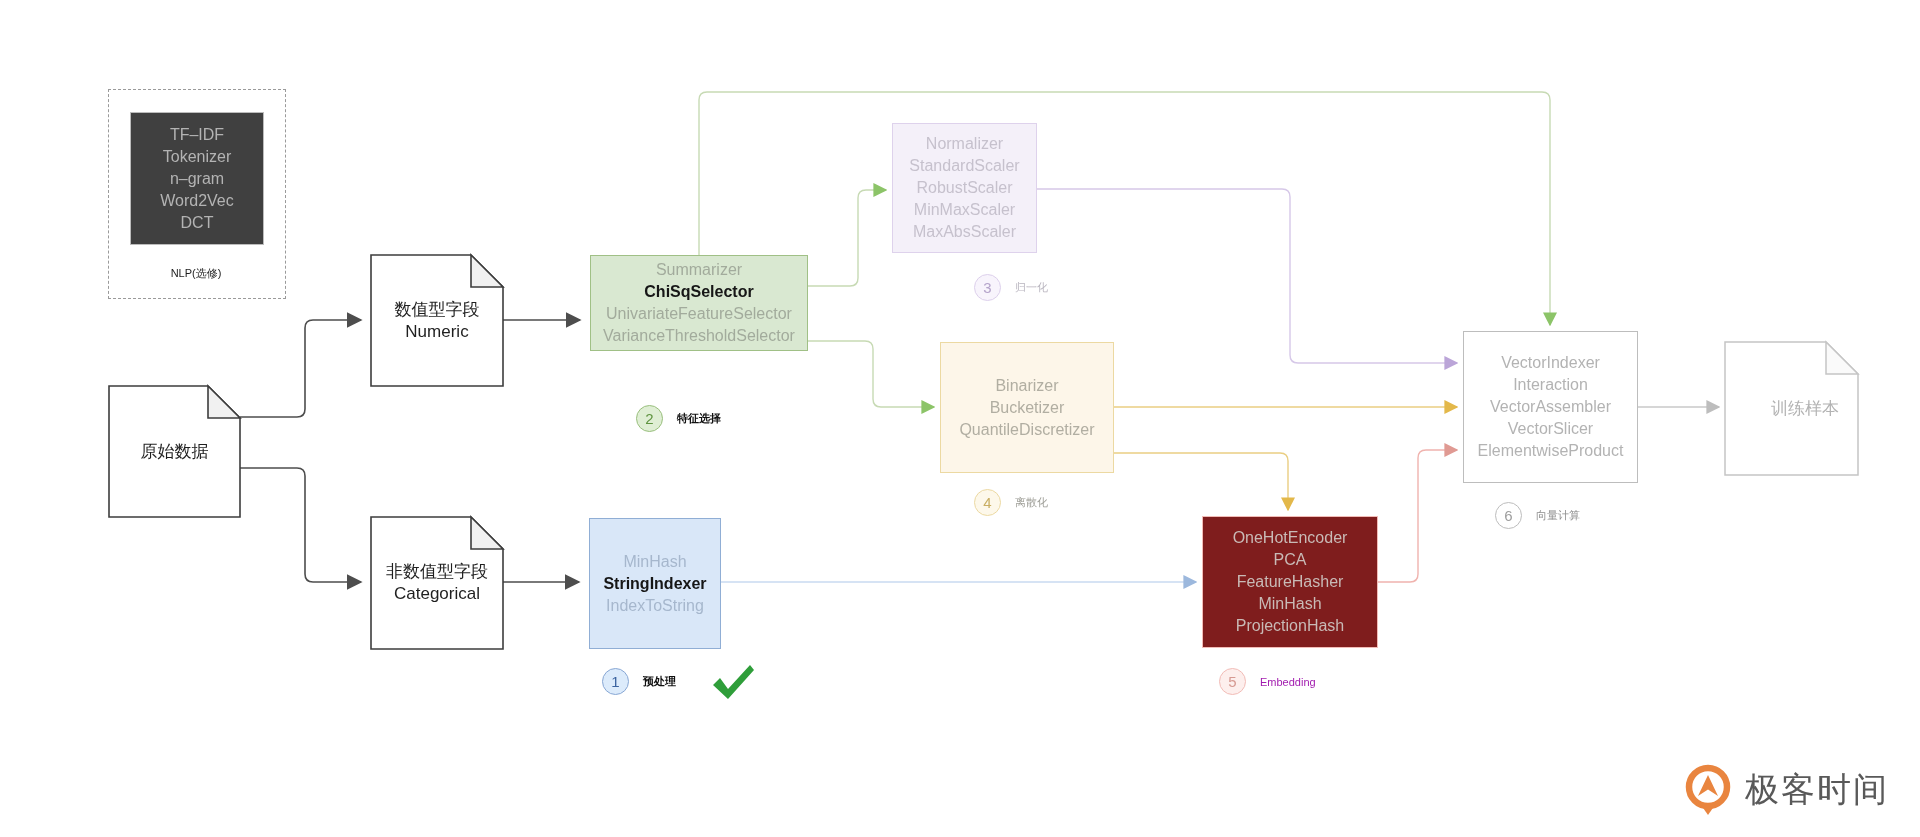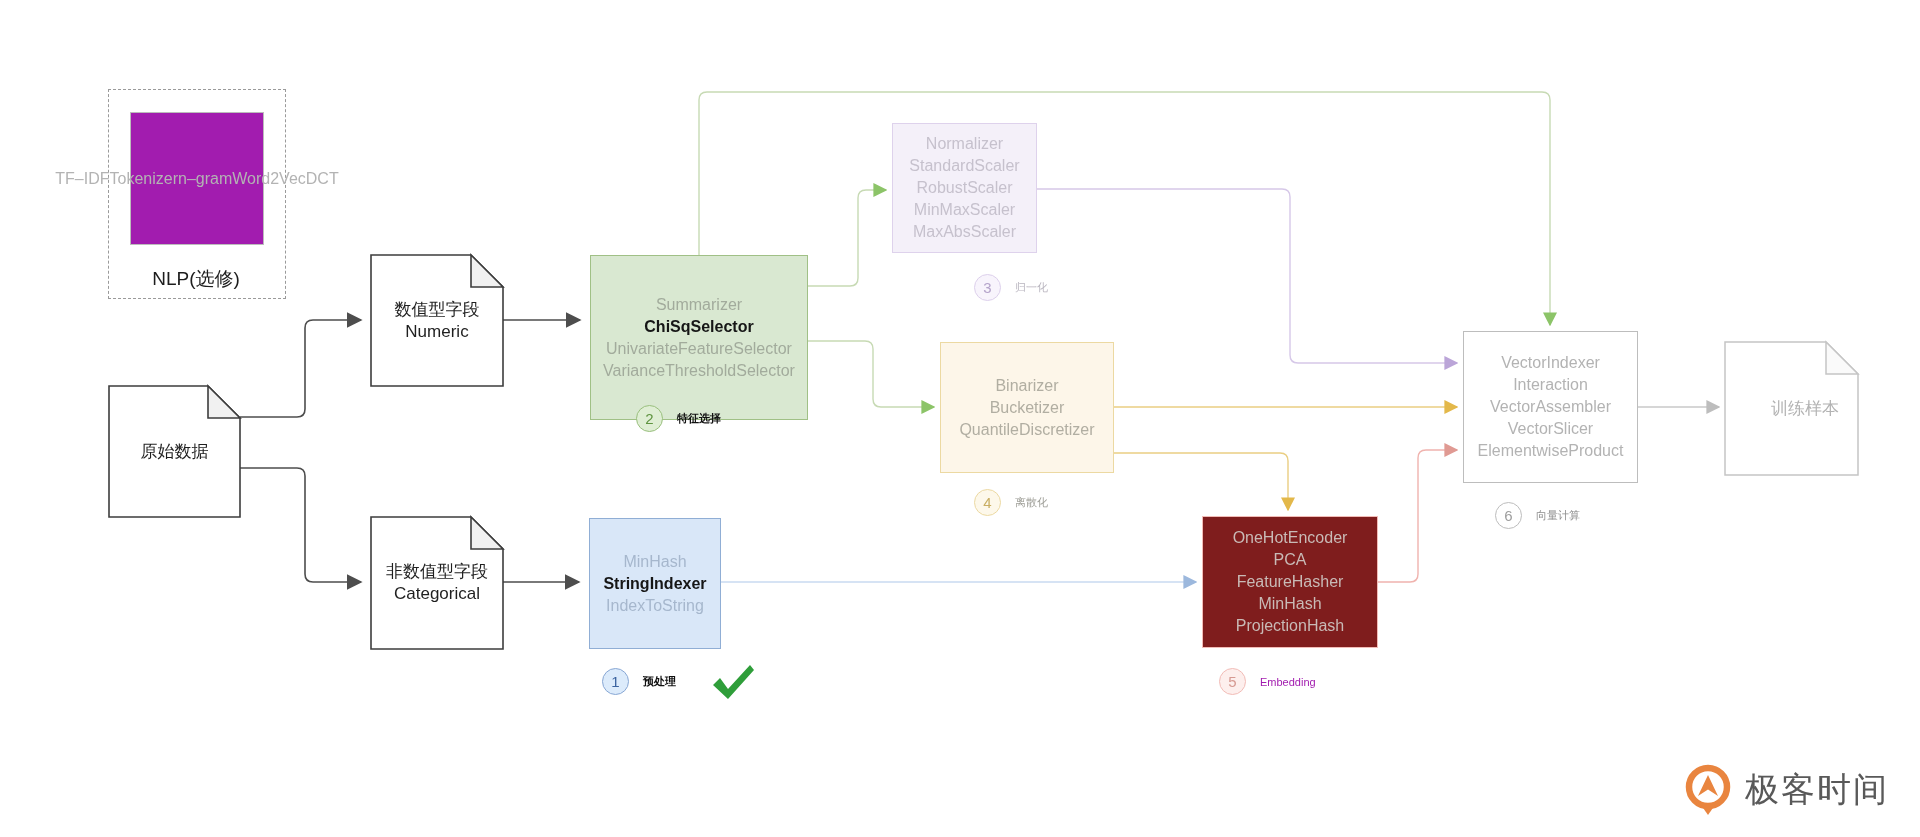--- a/index.html
+++ b/index.html
@@ -25,25 +25,25 @@
   .active{color:#161616;font-weight:600;}
   
   .doc-label{
     position:absolute;z-index:3;display:flex;flex-direction:column;
     align-items:center;justify-content:center;color:#1f1f1f;font-size:17px;line-height:22px;
   }
   .doc-label.gray{color:#b3b3b3;}
   
   .nlp-outer{position:absolute;z-index:2;border:1px dashed #9a9a9a;background:#ffffff;}
   .nlp-inner{
-    position:absolute;z-index:3;background:#a21caf;border:1px solid #bcbcbc;
-    display:flex;flex-direction:row;align-items:center;justify-content:center;
+    position:absolute;z-index:3;background:#404040;border:1px solid #bcbcbc;
+    display:flex;flex-direction:column;align-items:center;justify-content:center;
   }
   .nlp-caption{
-    position:absolute;z-index:3;text-align:center;font-size:19px;color:#1d1d1d;
+    position:absolute;z-index:3;text-align:center;font-size:11px;color:#1d1d1d;
   }
   
   .stage-label{
     position:absolute;z-index:3;display:flex;align-items:center;gap:14px;height:27px;
   }
   .num{
     width:27px;height:27px;border-radius:50%;box-sizing:border-box;flex:0 0 27px;
     display:flex;align-items:center;justify-content:center;font-size:15px;
   }
   .num.c1{background:#dcebfb;border:1px solid #88a7d4;color:#3c64a0;}
@@ -160,21 +160,21 @@
     <span>Numeric</span>
   </div>
   <div class="doc-label" style="left:371px;top:517px;width:132px;height:132px;">
     <span>非数值型字段</span>
     <span>Categorical</span>
   </div>
   <div class="doc-label gray" style="left:1725px;top:342px;width:160px;height:133px;">
     <span>训练样本</span>
   </div>
 
-  <div class="box green" style="left:590px;top:255px;width:218px;height:165px;">
+  <div class="box green" style="left:590px;top:255px;width:218px;height:96px;">
     <span class="ln muted-g">Summarizer</span>
     <span class="ln active">ChiSqSelector</span>
     <span class="ln muted-g">UnivariateFeatureSelector</span>
     <span class="ln muted-g">VarianceThresholdSelector</span>
   </div>
 
   <div class="box blue" style="left:589px;top:518px;width:132px;height:131px;">
     <span class="ln muted-b">MinHash</span>
     <span class="ln active">StringIndexer</span>
     <span class="ln muted-b">IndexToString</span>

